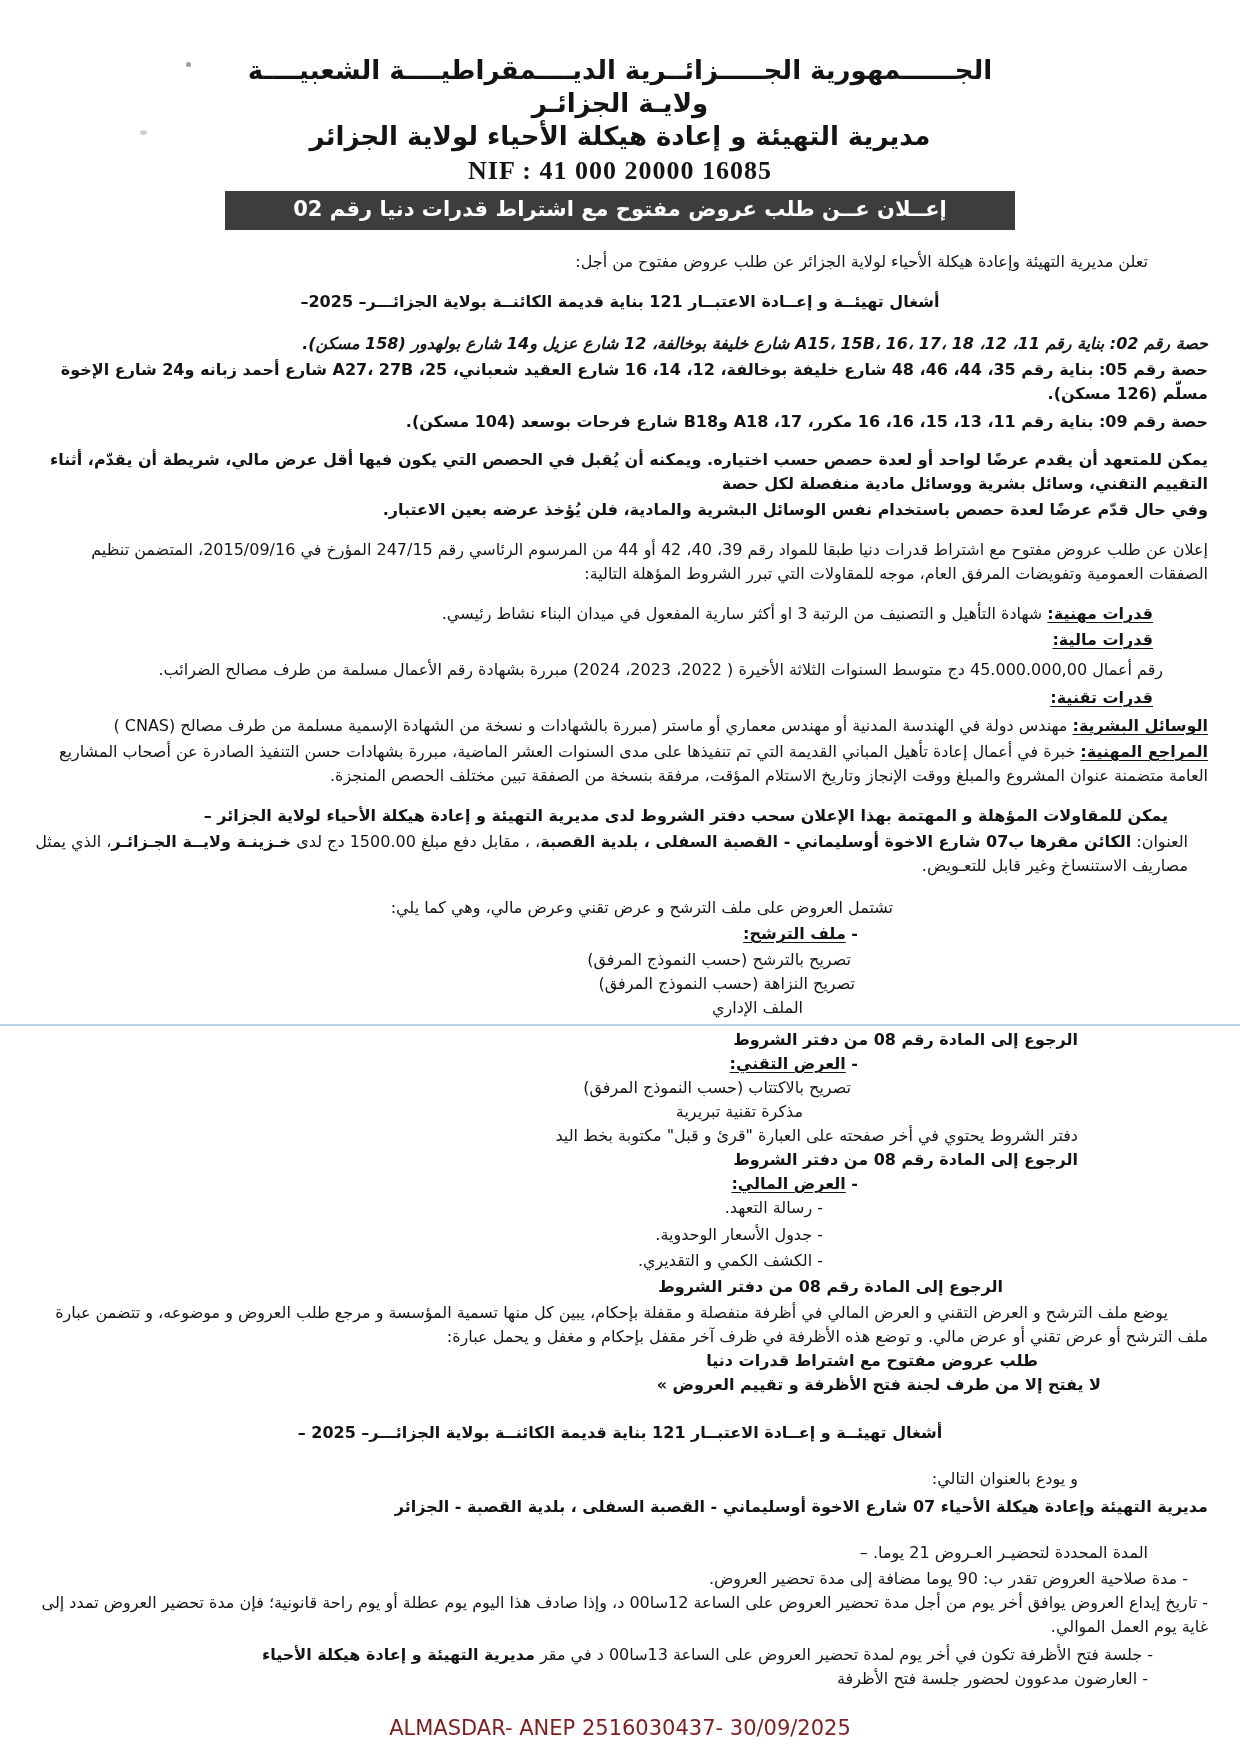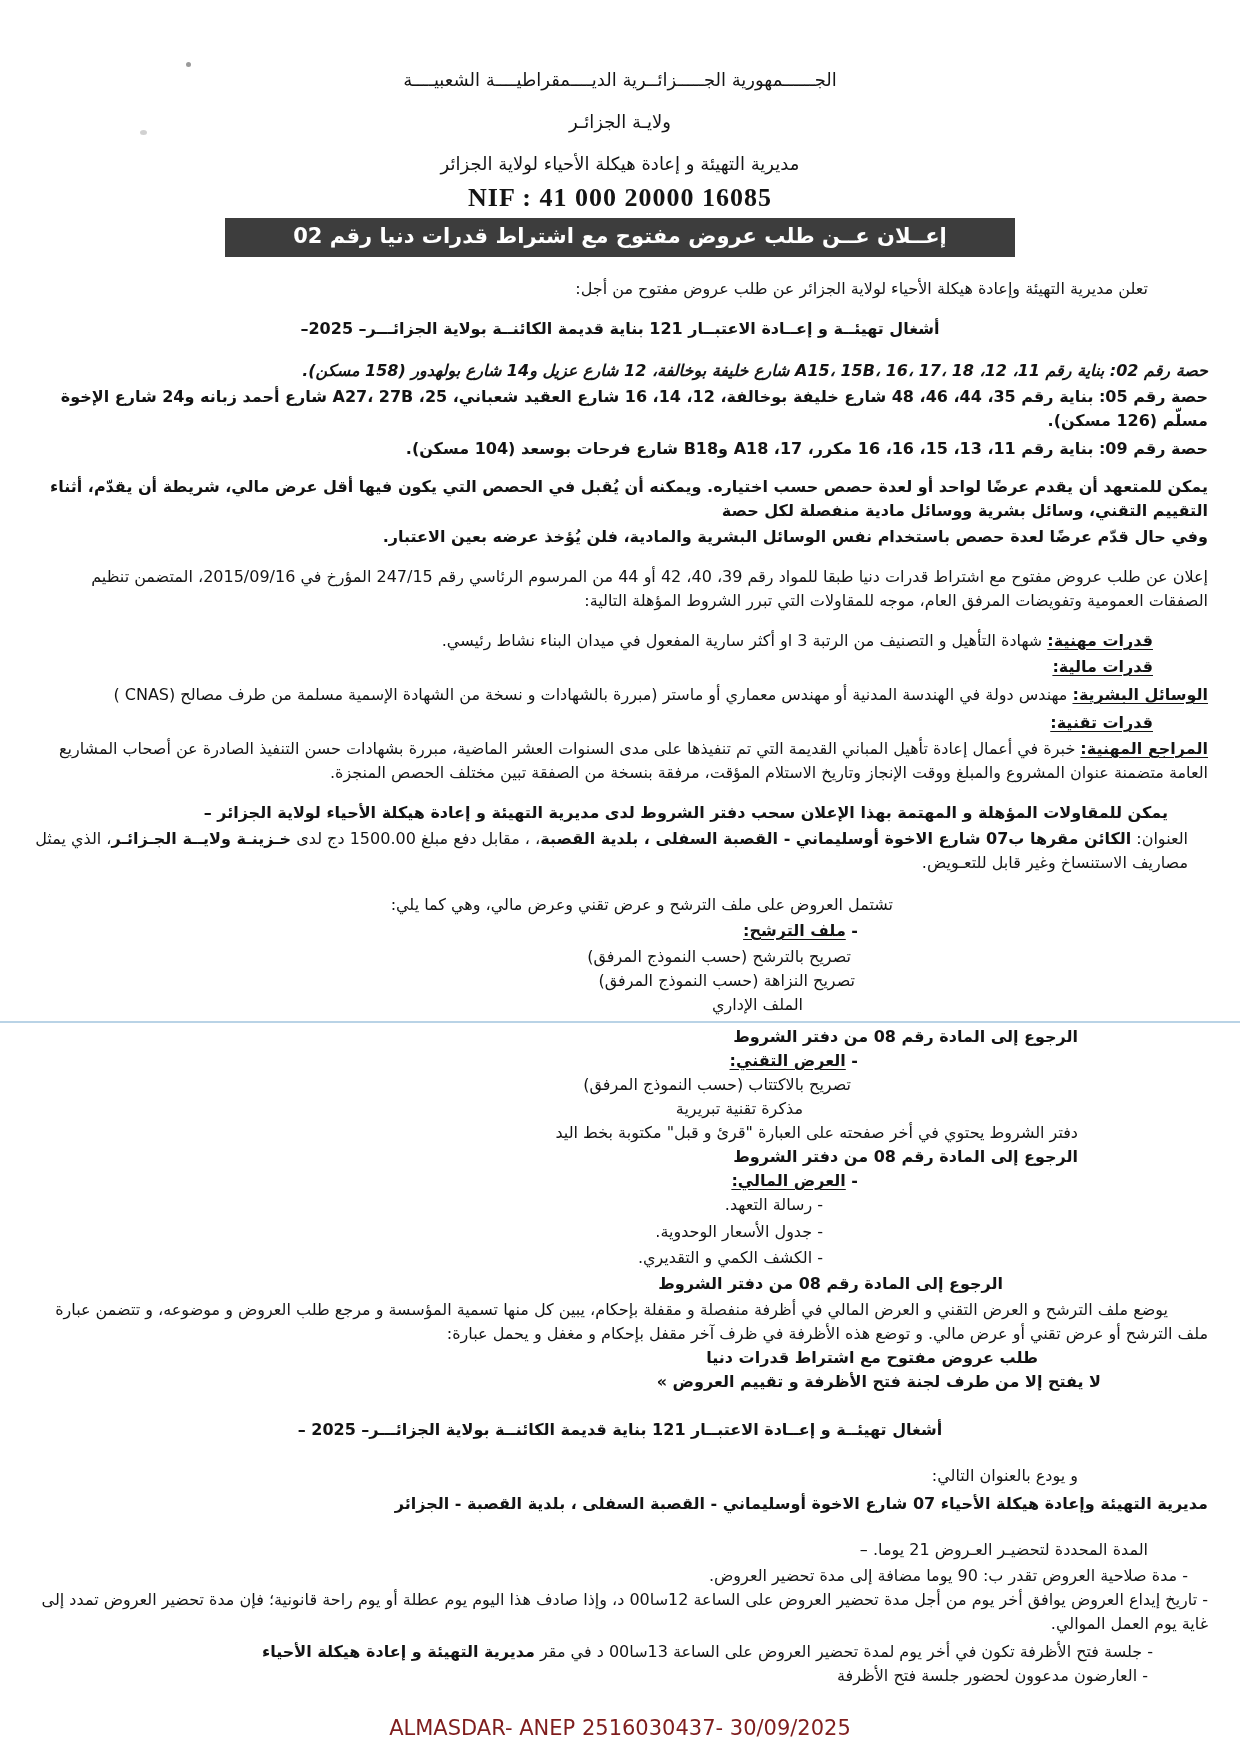--- a/index.html
+++ b/index.html
@@ -7,21 +7,21 @@
   body {
     width: 1240px; height: 1754px;
     background: #ffffff;
     color: #141414;
     font-family: "DejaVu Sans", sans-serif;
     position: relative;
     overflow: hidden;
   }
   .page { position: absolute; inset: 0; padding: 54px 32px 0 32px; }
   .header { direction: rtl; text-align: center; }
-  .h-line { font-weight: normal; font-size: 18px; line-height: 33px; white-space: nowrap; margin-top: 9px; }
+  .h-line { font-weight: bold; font-size: 26px; line-height: 33px; white-space: nowrap; }
   .nif-line {
     direction: ltr;
     font-family: "Liberation Serif", serif;
     font-weight: bold; font-size: 26px; line-height: 36px; letter-spacing: 1px;
   }
   .banner {
     display: inline-block; direction: rtl;
     background: #3d3d3d; color: #ffffff;
     font-weight: bold; font-size: 21px; line-height: 30px;
     padding: 3px 18px 6px 18px; margin-top: 2px;
@@ -66,22 +66,23 @@
       <p class="ln" style="margin-right: 60px;"><span>تعلن مديرية التهيئة وإعادة هيكلة الأحياء لولاية الجزائر عن طلب عروض مفتوح من أجل:</span></p>
       <p class="ln center" style="margin-top: 16px;"><span class="b">أشغال تهيئــة و إعــادة الاعتبــار 121 بناية قديمة الكائنــة بولاية الجزائـــر– 2025–</span></p>
       <p class="ln" style="margin-top: 18px; font-style: italic;"><span class="b">حصة رقم 02: بناية رقم  11، 12، A15، 15B، 16، 17، 18 شارع خليفة بوخالفة، 12 شارع عزيل و14 شارع بولهدور (158  مسكن).</span></p>
       <p class="ln" style="margin-top: 2px;"><span class="b">حصة رقم 05: بناية رقم 35، 44، 46، 48 شارع خليفة بوخالفة، 12، 14، 16 شارع العقيد شعباني، 25، A27، 27B شارع أحمد زبانه و24 شارع الإخوة مسلّم (126 مسكن).</span></p>
       <p class="ln" style="margin-top: 4px;"><span class="b">حصة رقم 09: بناية رقم  11، 13، 15، 16، 16 مكرر، 17، A18 وB18 شارع فرحات بوسعد (104 مسكن).</span></p>
       <p class="ln" style="margin-top: 14px;"><span class="b">يمكن للمتعهد أن يقدم عرضًا لواحد أو لعدة حصص حسب اختياره. ويمكنه أن يُقبل في الحصص التي يكون فيها أقل عرض مالي، شريطة أن يقدّم، أثناء التقييم التقني، وسائل بشرية ووسائل مادية منفصلة لكل حصة</span></p>
       <p class="ln" style="margin-top: 2px;"><span class="b">وفي حال قدّم عرضًا لعدة حصص باستخدام نفس الوسائل البشرية والمادية، فلن يُؤخذ عرضه بعين الاعتبار.</span></p>
       <p class="ln" style="margin-top: 16px;"><span>إعلان عن طلب عروض مفتوح مع اشتراط قدرات دنيا  طبقا للمواد رقم 39، 40، 42 أو 44 من المرسوم الرئاسي رقم 247/15 المؤرخ في 2015/09/16، المتضمن تنظيم الصفقات العمومية وتفويضات المرفق العام، موجه للمقاولات التي تبرر الشروط المؤهلة التالية:</span></p>
       <p class="ln" style="margin-top: 16px; margin-right: 55px;"><span class="b u">قدرات مهنية:</span><span> شهادة التأهيل و التصنيف من الرتبة 3  او أكثر سارية المفعول في ميدان البناء نشاط رئيسي.</span></p>
       <p class="ln" style="margin-top: 2px; margin-right: 55px;"><span class="b u">قدرات مالية:</span></p>
+      <p class="ln" style="margin-top: 6px; margin-right: 45px;"><span>رقم أعمال 45.000.000,00 دج متوسط السنوات الثلاثة الأخيرة ( 2022، 2023، 2024)  مبررة بشهادة رقم الأعمال مسلمة من طرف مصالح الضرائب.</span></p>
+      <p class="ln" style="margin-top: 4px; margin-right: 55px;"><span class="b u">قدرات تقنية:</span></p>
       <p class="ln" style="margin-top: 4px;"><span class="b u">الوسائل البشرية:</span><span> مهندس دولة في الهندسة المدنية أو مهندس معماري أو ماستر (مبررة بالشهادات و نسخة من الشهادة الإسمية مسلمة من طرف مصالح (CNAS  )</span></p>
-      <p class="ln" style="margin-top: 4px; margin-right: 55px;"><span class="b u">قدرات تقنية:</span></p>
       <p class="ln" style="margin-top: 2px;"><span class="b u">المراجع المهنية:</span><span> خبرة في أعمال إعادة تأهيل المباني القديمة التي تم تنفيذها على مدى السنوات العشر الماضية، مبررة بشهادات حسن التنفيذ الصادرة عن أصحاب المشاريع العامة متضمنة عنوان المشروع والمبلغ ووقت الإنجاز وتاريخ الاستلام المؤقت، مرفقة بنسخة من الصفقة تبين مختلف الحصص المنجزة.</span></p>
       <p class="ln" style="margin-top: 16px; margin-right: 40px;"><span class="b">يمكن للمقاولات المؤهلة و المهتمة بهذا الإعلان سحب دفتر الشروط لدى مديرية التهيئة و إعادة هيكلة الأحياء لولاية الجزائر –</span></p>
       <p class="ln" style="margin-top: 2px; margin-right: 20px;"><span>العنوان: </span><span class="b">الكائن مقرها ب07 شارع الاخوة أوسليماني  - القصبة السفلى ، بلدية القصبة</span><span>، ، مقابل دفع مبلغ  1500.00  دج لدى </span><span class="b">خـزينـة  ولايــة الجـزائـر</span><span>، الذي يمثل مصاريف الاستنساخ وغير قابل للتعـويض.</span></p>
       <p class="ln" style="margin-top: 18px; margin-right: 315px;"><span>تشتمل العروض على ملف الترشح و عرض تقني وعرض مالي،  وهي كما يلي:</span></p>
       <p class="ln" style="margin-top: 2px; margin-right: 350px;"><span class="b">- </span><span class="b u">ملف الترشح:</span></p>
       <p class="ln" style="margin-top: 2px; margin-right: 357px;"><span>تصريح  بالترشح (حسب النموذج المرفق)</span></p>
       <p class="ln" style="margin-right: 353px;"><span>تصريح النزاهة (حسب النموذج المرفق)</span></p>
       <p class="ln" style="margin-right: 405px;"><span>الملف الإداري</span></p>
       <div class="divider" style="margin-top: 4px;"></div>
       <p class="ln" style="margin-top: 2px; margin-right: 130px;"><span class="b">الرجوع إلى المادة رقم 08 من دفتر الشروط</span></p>

